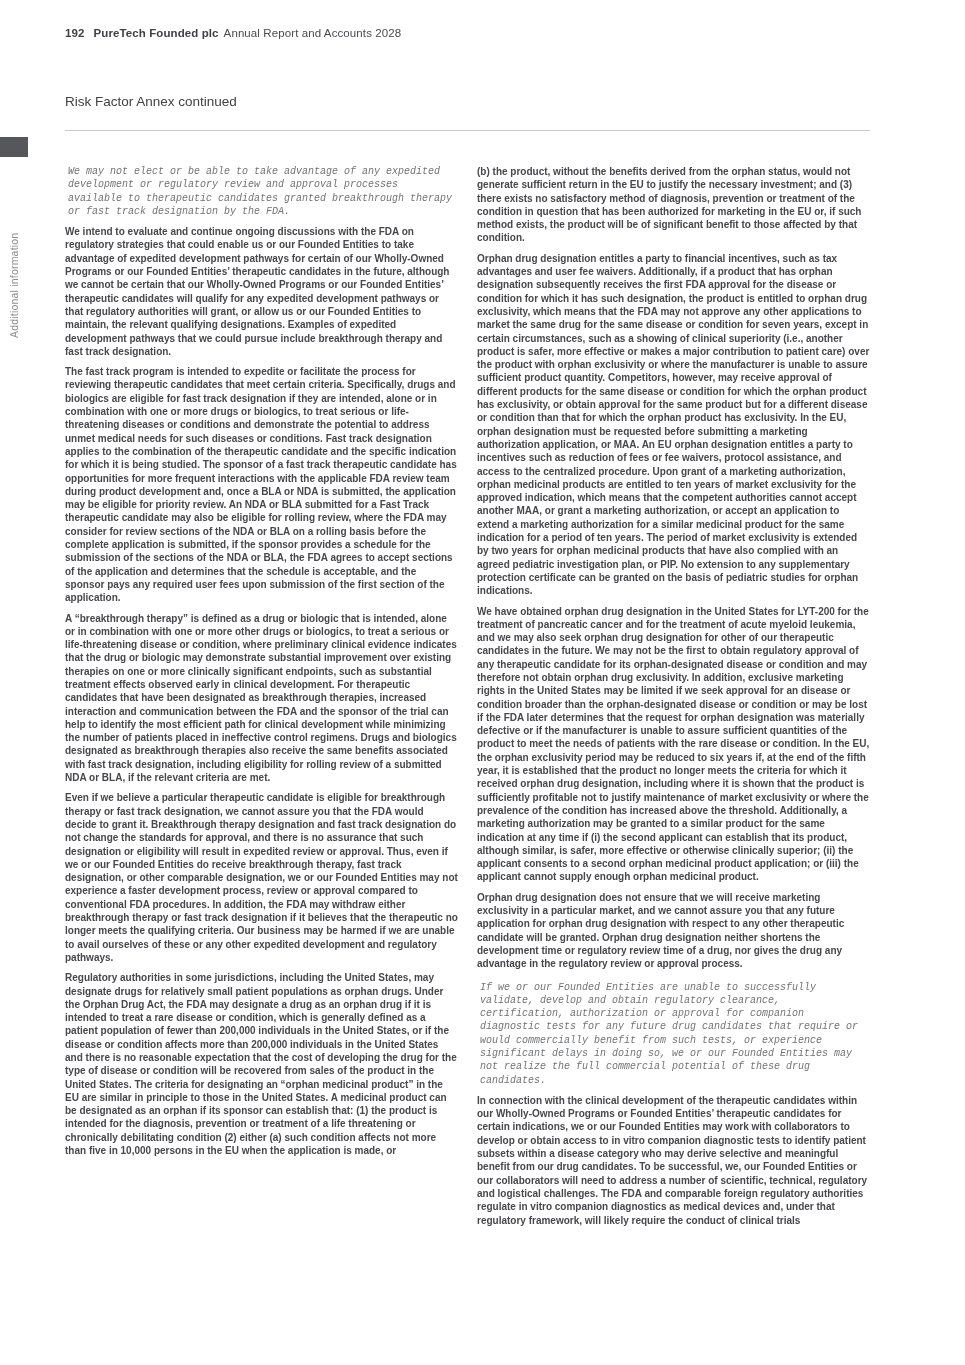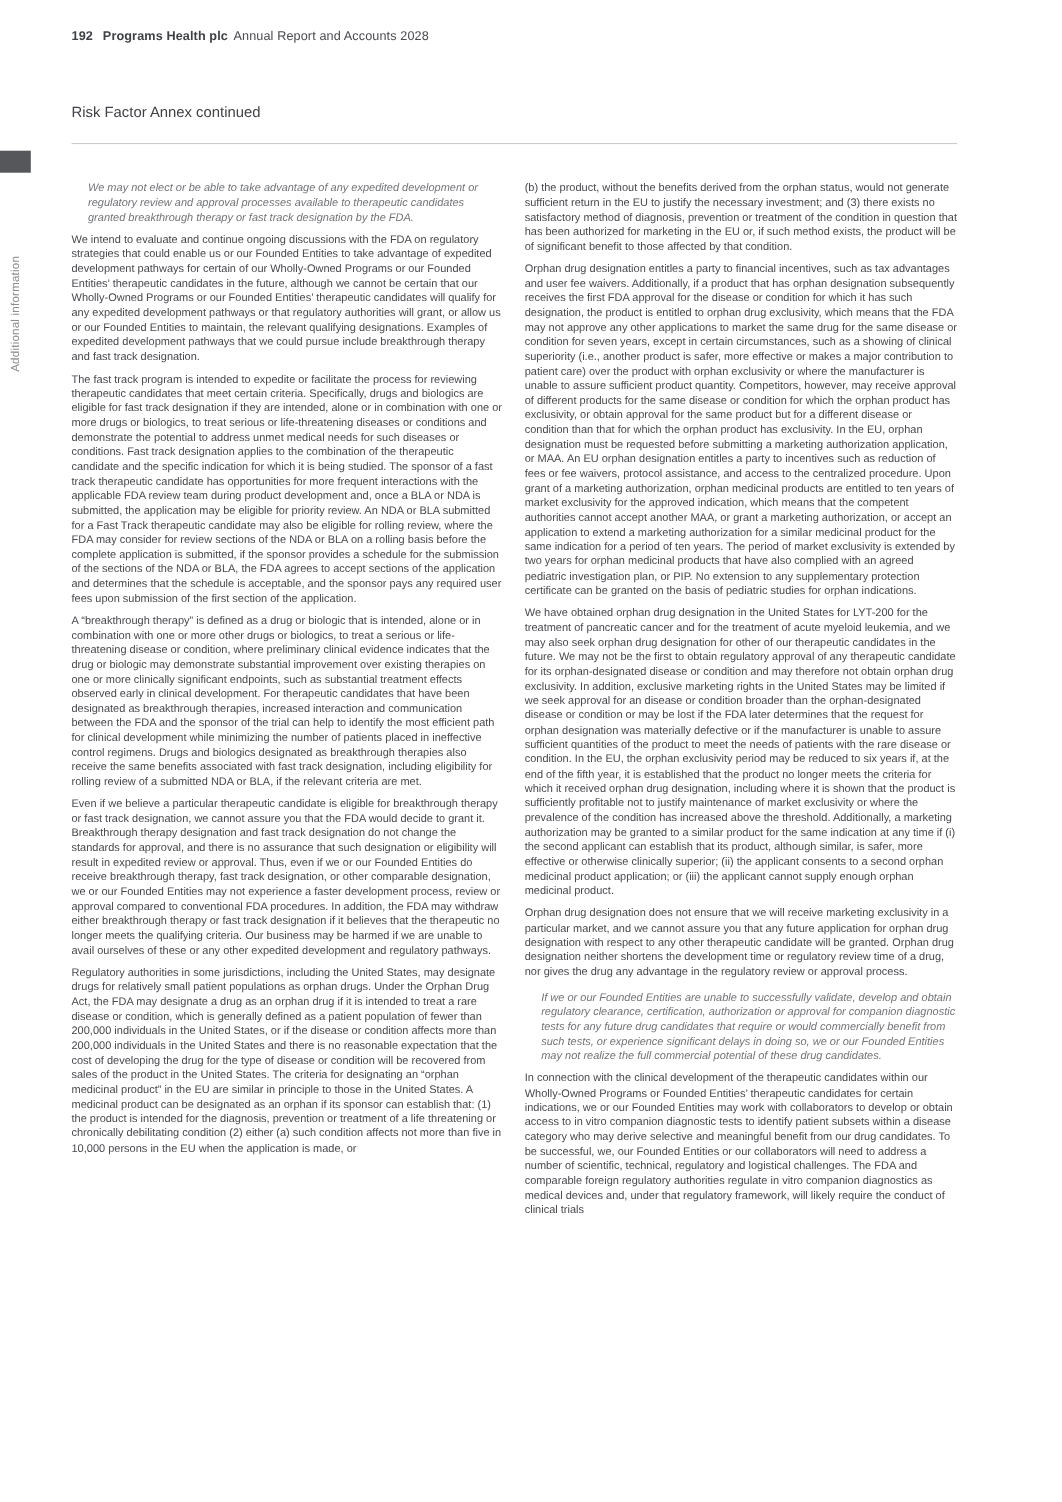--- a/index.html
+++ b/index.html
@@ -45,35 +45,36 @@
     white-space: nowrap;
   }
   .col {
     position: absolute; top: 165px; width: 393px;
     font-size: 10px; line-height: 13.3px;
     color: #47484c;
     text-align: left;
   }
   .col-left  { left: 65px; }
   .col-right { left: 477px; }
-  .para { margin: 0 0 7px 0; }
+  .para { margin: 0 0 7px 0; font-weight: bold; }
   .risk-heading {
     font-style: italic;
     color: #717376;
-    margin: 10px 0 7px 15px;
+    margin: 10px 0 7px 3px;
+    font-family: Liberation Mono, monospace;
   }
   .col > :first-child { margin-top: 0; }
 </style>
 </head>
 <body>
 
 <div class="page">
 
   <div class="page-header">
-    <span class="ph-num">192</span><span class="ph-company">Programs Health plc</span><span class="ph-report">Annual Report and Accounts 2028</span>
+    <span class="ph-num">192</span><span class="ph-company">PureTech Founded plc</span><span class="ph-report">Annual Report and Accounts 2028</span>
   </div>
 
   <div class="section-title">Risk Factor Annex continued</div>
 
   <div class="rule"></div>
 
   <div class="side-tab"></div>
   <div class="side-label">Additional information</div>
 
   <div class="col col-left">

